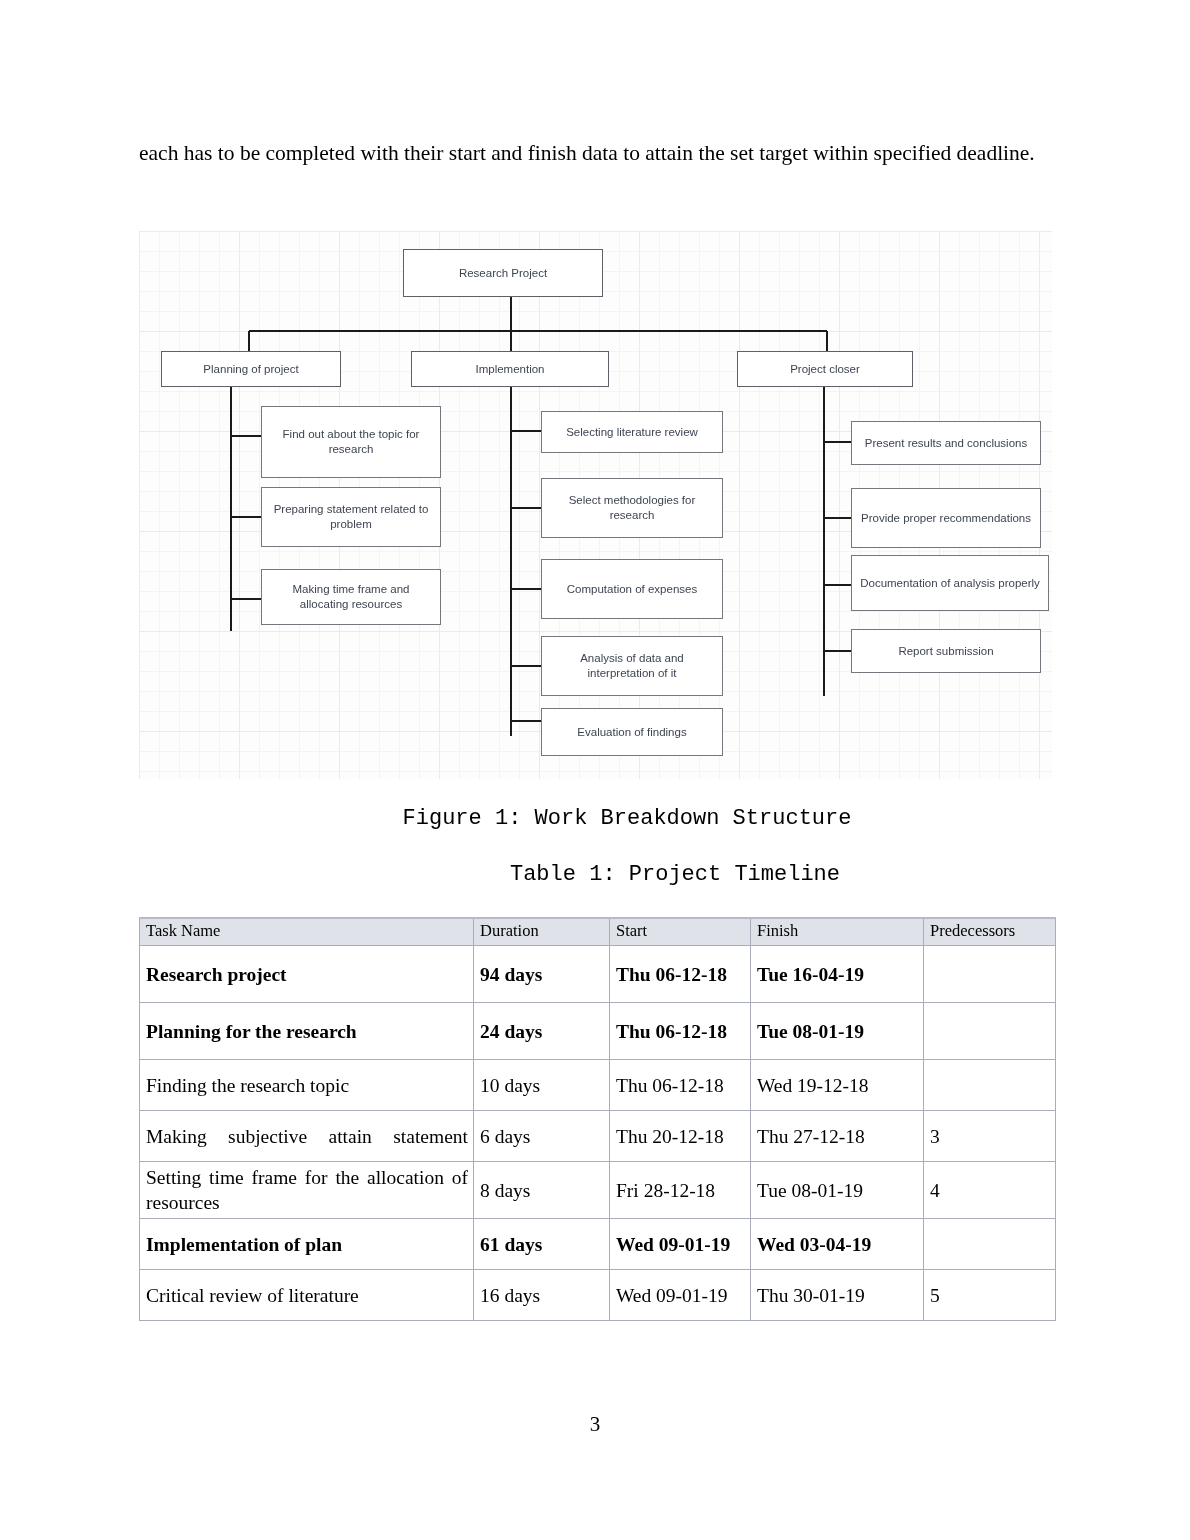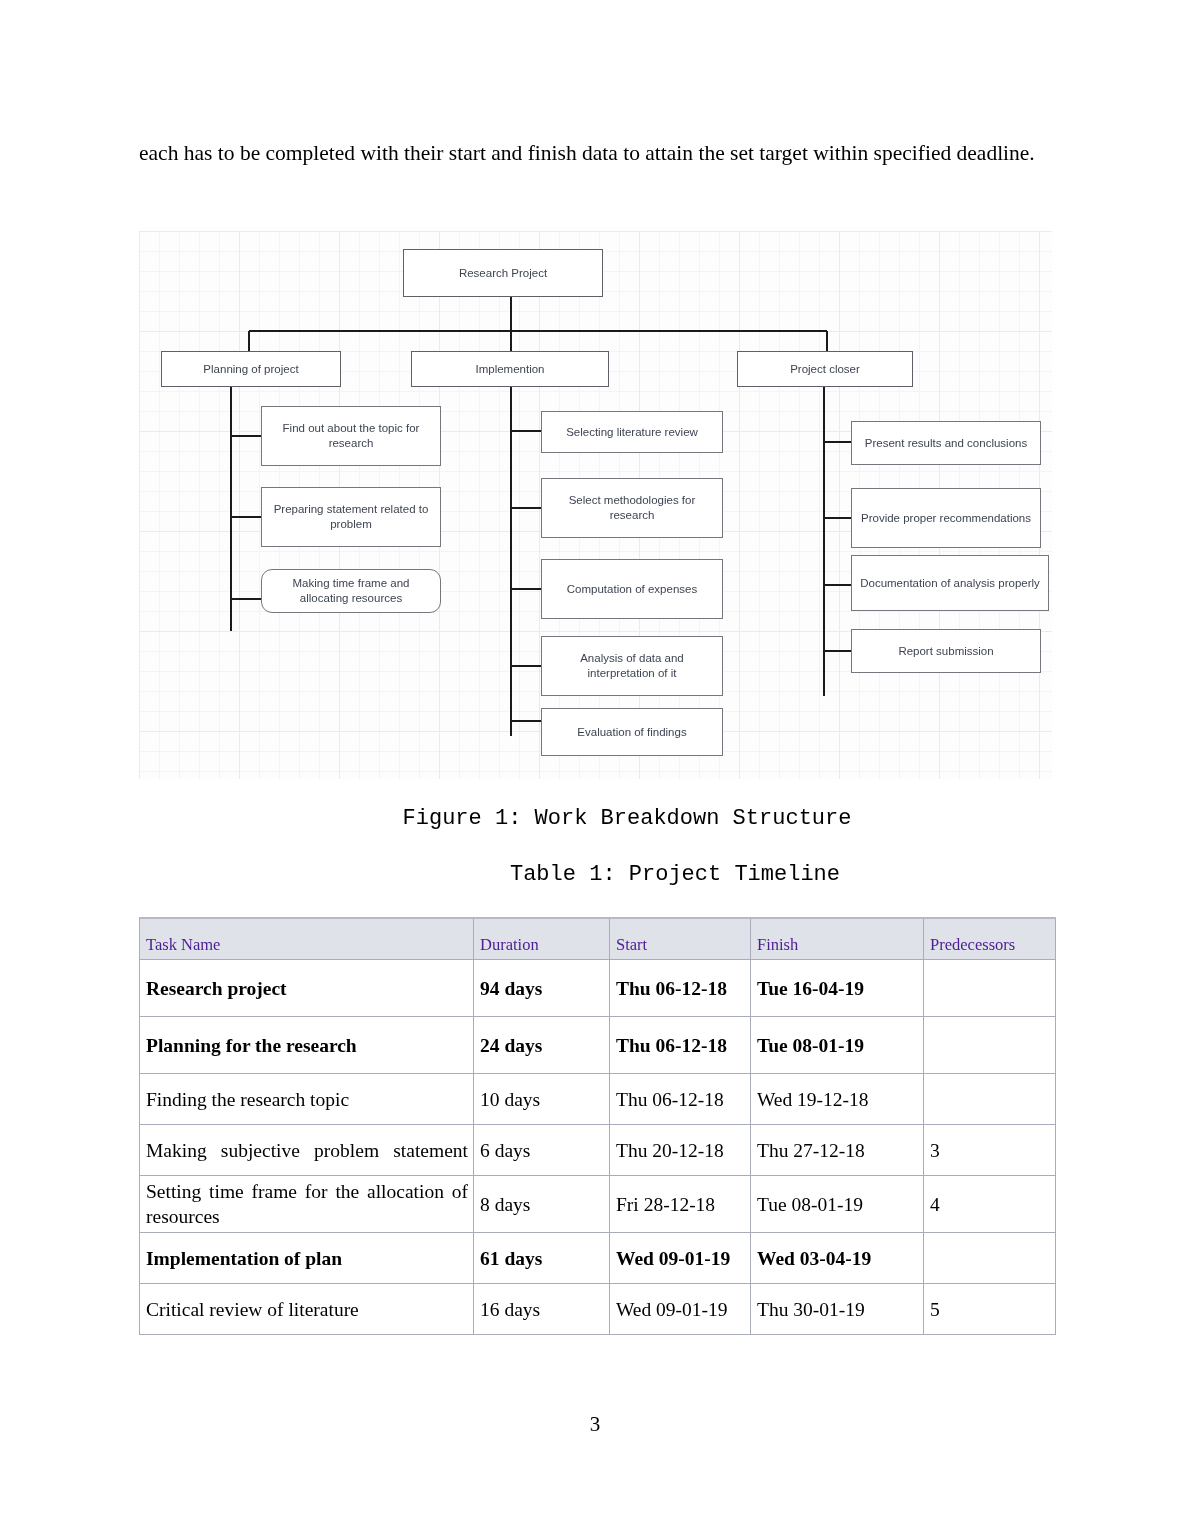--- a/index.html
+++ b/index.html
@@ -104,24 +104,24 @@
     font-size: 19.5px;
     line-height: 25px;
     font-weight: normal;
   }
   .timeline-table thead th {
     background: #dfe2e8;
     border-top: 2px solid #b6bac6;
     font-size: 16.5px;
     line-height: 20px;
     text-align: left;
-    padding-top: 15px;
+    padding-top: 1px;
     padding-bottom: 3px;
     height: 22px;
-    color: #4c1d95;
+    color: #000000;
     margin-top: 8px;
   }
   .timeline-table td.name   { text-align: justify; text-align-last: justify; }
   .timeline-table tr.bold td { font-weight: bold; }
   .timeline-table tr.bold td.name { text-align-last: left; }
   .timeline-table td.short { text-align-last: left; text-align: right; }
 
   .col-name  { width: 334px; }
   .col-dur   { width: 136px; }
   .col-start { width: 141px; }
@@ -181,23 +181,23 @@
       <path d="M685 420 L712 420"></path>
     </g>
   </svg>
 
   <div class="node lvl1" style="left:264px; top:18px; width:200px; height:48px;">Research Project</div>
 
   <div class="node lvl1" style="left:22px; top:120px; width:180px; height:36px;">Planning of project</div>
   <div class="node lvl1" style="left:272px; top:120px; width:198px; height:36px;">Implemention</div>
   <div class="node lvl1" style="left:598px; top:120px; width:176px; height:36px;">Project closer</div>
 
-  <div class="node lvl2" style="left:122px; top:175px; width:180px; height:60px;">Find out about the topic for research</div>
+  <div class="node lvl2" style="left:122px; top:175px; width:180px; height:72px;">Find out about the topic for research</div>
   <div class="node lvl2" style="left:122px; top:256px; width:180px; height:60px;">Preparing statement related to problem</div>
-  <div class="node lvl2" style="left:122px; top:338px; width:180px; height:44px;border-radius:11px;">Making time frame and allocating resources</div>
+  <div class="node lvl2" style="left:122px; top:338px; width:180px; height:56px;">Making time frame and allocating resources</div>
 
   <div class="node lvl2" style="left:402px; top:180px; width:182px; height:42px;">Selecting literature review</div>
   <div class="node lvl2" style="left:402px; top:247px; width:182px; height:60px;">Select methodologies for research</div>
   <div class="node lvl2" style="left:402px; top:328px; width:182px; height:60px;">Computation of expenses</div>
   <div class="node lvl2" style="left:402px; top:405px; width:182px; height:60px;">Analysis of data and interpretation of it</div>
   <div class="node lvl2" style="left:402px; top:477px; width:182px; height:48px;">Evaluation of findings</div>
 
   <div class="node lvl2" style="left:712px; top:190px; width:190px; height:44px;">Present results and conclusions</div>
   <div class="node lvl2" style="left:712px; top:257px; width:190px; height:60px;">Provide proper recommendations</div>
   <div class="node lvl2" style="left:712px; top:398px; width:190px; height:44px;">Report submission</div>
@@ -240,21 +240,21 @@
       <td class="short"></td>
     </tr>
     <tr class="row-h-std">
       <td class="name short">Finding the research topic</td>
       <td class="short">10 days</td>
       <td class="short">Thu 06-12-18</td>
       <td class="short">Wed 19-12-18</td>
       <td class="short"></td>
     </tr>
     <tr class="row-h-std">
-      <td class="name">Making subjective problem statement</td>
+      <td class="name">Making subjective attain statement</td>
       <td class="short">6 days</td>
       <td class="short">Thu 20-12-18</td>
       <td class="short">Thu 27-12-18</td>
       <td class="short">3</td>
     </tr>
     <tr class="row-h-std">
       <td class="name">Setting time frame for the allocation of resources</td>
       <td class="short">8 days</td>
       <td class="short">Fri 28-12-18</td>
       <td class="short">Tue 08-01-19</td>

